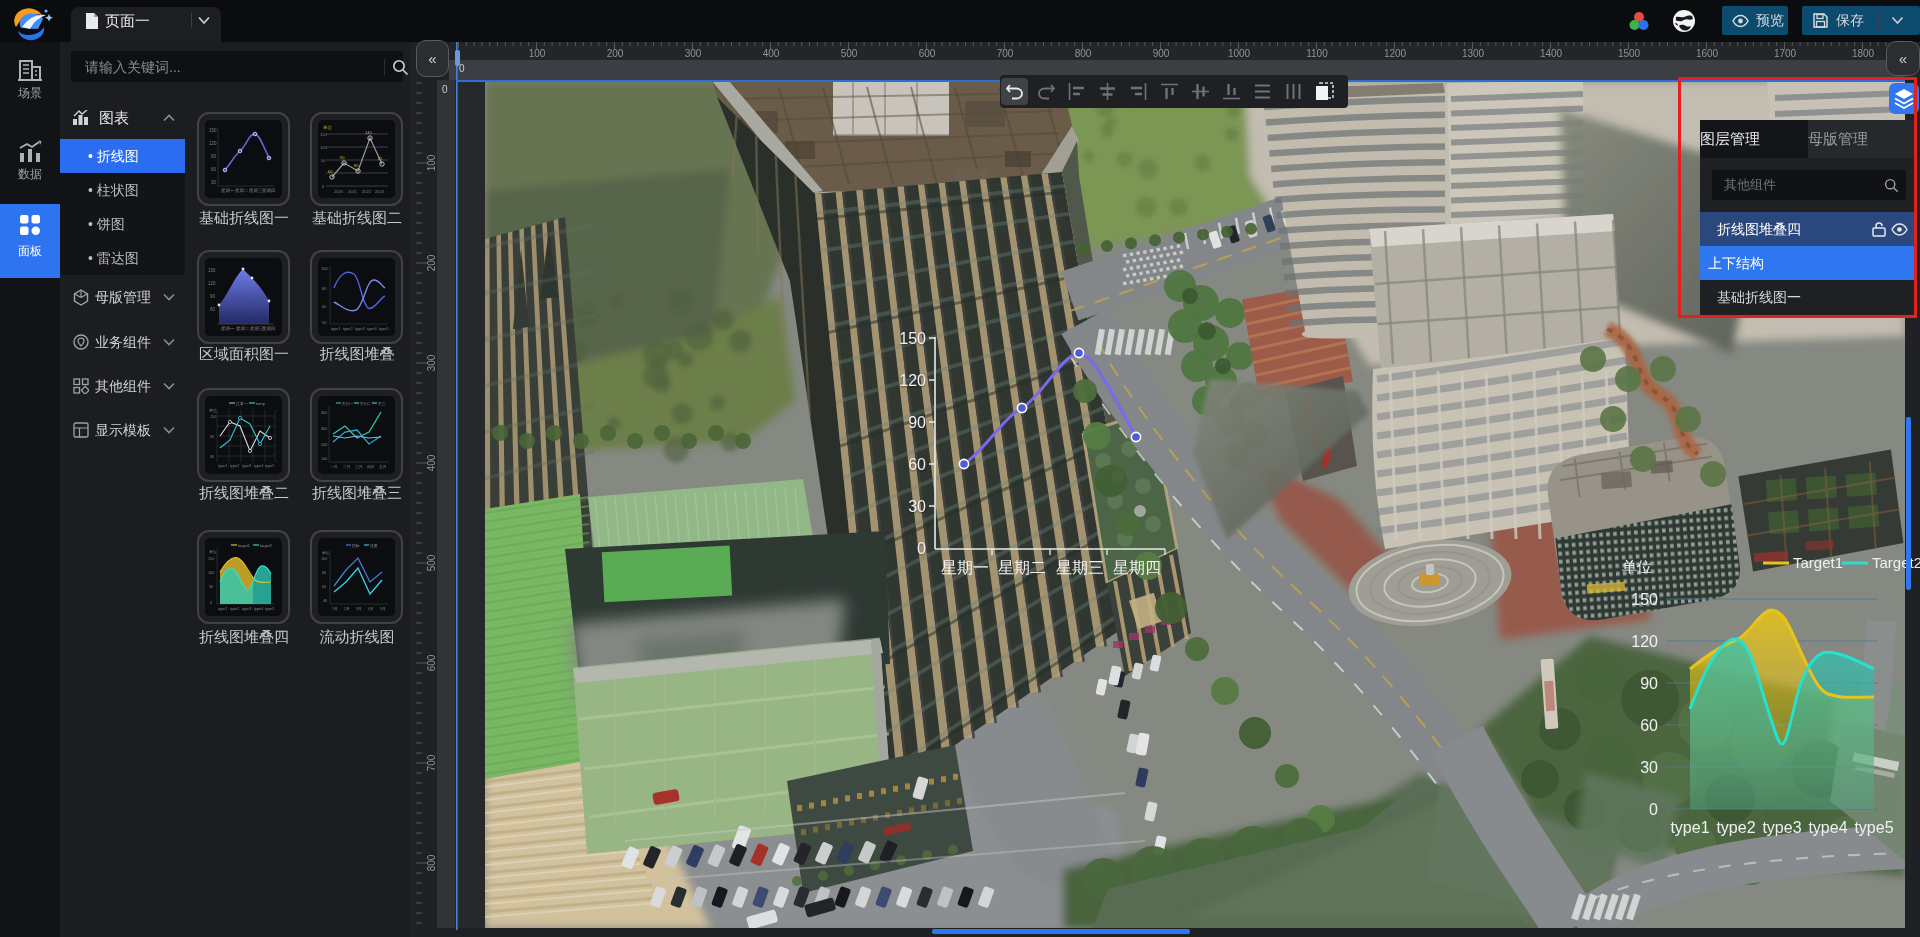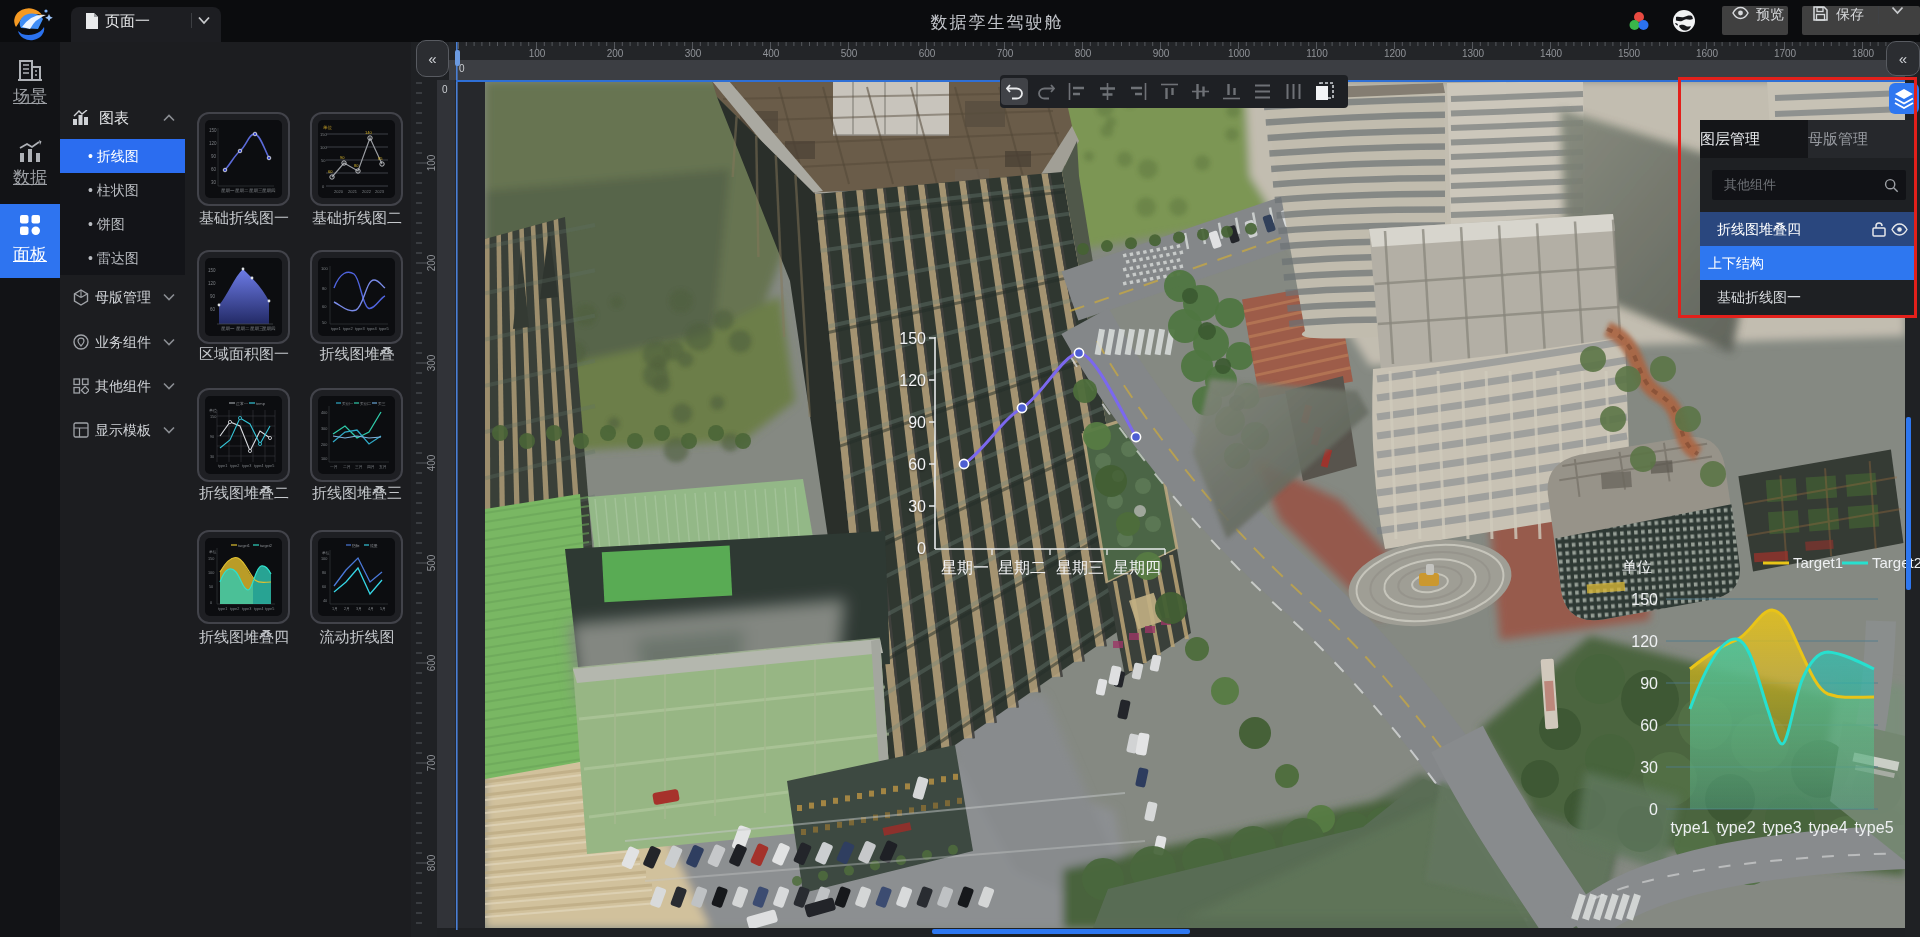--- a/index.html
+++ b/index.html
@@ -3,24 +3,24 @@
 <meta charset="utf-8">
 <style>
 *{margin:0;padding:0;box-sizing:border-box;}
 html,body{width:1920px;height:937px;overflow:hidden;background:#0b0c0e;font-family:"Liberation Sans",sans-serif;}
 .abs{position:absolute;}
 #stage{position:relative;width:1920px;height:937px;}
 
 #topbar{position:absolute;left:0;top:0;width:1920px;height:42px;background:#0b0c0e;}
 #pagepill{position:absolute;left:71px;top:7px;width:150px;height:44px;background:#1d1e22;border-radius:8px;color:#e9eaec;font-size:15px;}
 #title{position:absolute;left:830px;top:11px;width:334px;text-align:center;color:#c2c5ca;font-size:17px;letter-spacing:2px;}
-.pill{position:absolute;top:6px;height:29px;background:#404040;border-radius:2px;color:#d8dadd;font-size:14px;display:flex;align-items:flex-start;}
+.pill{position:absolute;top:6px;height:29px;background:#0c4a6e;border-radius:2px;color:#d8dadd;font-size:14px;display:flex;align-items:center;}
 
 #rail{position:absolute;left:0;top:42px;width:60px;height:895px;background:#121316;}
-.railitem{position:absolute;left:0;width:60px;text-align:center;color:#9ea1a6;font-size:17px;text-decoration:underline;}
+.railitem{position:absolute;left:0;width:60px;text-align:center;color:#9ea1a6;font-size:12px;}
 #railsel{position:absolute;left:0;top:162px;width:60px;height:74px;background:#2e74f0;}
 
 #lpanel{position:absolute;left:60px;top:42px;width:351px;height:895px;background:#1c1d20;}
 #searchbox{position:absolute;left:11px;top:9px;width:332px;height:31px;background:#0f1013;border-radius:2px;}
 #menucol{position:absolute;left:0;top:56px;width:125px;height:839px;background:#1c1d20;}
 .mrow{position:absolute;left:0;width:125px;height:34px;color:#b9bcc1;font-size:14px;line-height:34px;}
 .msec{position:absolute;left:0;width:125px;height:44px;color:#d0d3d7;font-size:14px;line-height:44px;}
 .card{position:absolute;width:93px;height:94px;border:2px solid #42434a;border-radius:12px;background:#1e1f23;}
 .plate{position:absolute;left:6px;top:6px;width:77px;height:78px;background:#0c0d10;border-radius:5px;}
 .clabel{position:absolute;width:120px;text-align:center;color:#c6c9cd;font-size:15px;}
@@ -737,21 +737,20 @@
   <svg class="abs" style="left:13px;top:6px" width="15" height="16" viewBox="0 0 15 16">
           <path d="M2 0h8l4 4v12H2z" fill="#e9eaec"></path>
           <path d="M10 0l4 4h-4z" fill="#9fa2a6"></path>
         </svg>
   <span class="abs" style="left:34px;top:5px">页面一</span>
   <div class="abs" style="left:120px;top:6px;width:1px;height:15px;background:#3c3e42"></div>
   <svg class="abs" style="left:127px;top:9px" width="12" height="9" viewBox="0 0 12 9">
           <path d="M1 1.5l5 5.5 5-5.5" stroke="#c8cacd" stroke-width="1.8" fill="none"></path>
         </svg>
  </div>
- <div id="title">数据孪生驾驶舱</div>
  <svg class="abs" style="left:1628px;top:11px" width="22" height="21" viewBox="0 0 22 21">
   <circle cx="11" cy="6" r="5" fill="#e84a41"></circle>
         <circle cx="6.5" cy="14" r="5" fill="#39b54a"></circle>
         <circle cx="15.5" cy="14" r="5" fill="#2b72ef"></circle>
  </svg>
  <svg class="abs" style="left:1672px;top:9px" width="24" height="24" viewBox="0 0 24 24">
   <circle cx="12" cy="12" r="11" fill="#f2f3f4"></circle>
   <path d="M4 8c3-1 5 1 8 0s5-2 8-1c.5 1 .8 2 .9 3-4 2-6-1-9 1s-5 1-8 .5C4 10 4 9 4 8z" fill="#17181b"></path>
   <path d="M7 17c2-2 5-1 7 0 1 .8 3 .8 4.5 0 .8 1.4-1.5 3.8-4.5 4.5-3 .4-6-1.6-7-4.5z" fill="#17181b"></path>
   <path d="M3 14c2 0 3 1 3 2.5C4.5 16.5 3.4 15.5 3 14z" fill="#17181b"></path>
@@ -793,20 +792,28 @@
       </svg>
  <div class="railitem" style="top:201px;color:#fff;">面板</div>
  <svg class="abs" style="left:20px;top:173px" width="20" height="20" viewBox="0 0 20 20">
         <rect x="0" y="0" width="8.5" height="8.5" rx="2" fill="#fff"></rect>
         <rect x="11.5" y="0" width="8.5" height="8.5" rx="2" fill="#fff"></rect>
         <rect x="0" y="11.5" width="8.5" height="8.5" rx="2" fill="#fff"></rect>
         <rect x="11.5" y="11.5" width="8.5" height="8.5" rx="4.2" fill="#fff"></rect>
       </svg>
 </div>
 <div id="lpanel">
+ <div id="searchbox">
+  <span class="abs" style="left:14px;top:8px;color:#8a8d92;font-size:14px;">请输入关键词...</span>
+  <div class="abs" style="left:313px;top:8px;width:1px;height:16px;background:#2c2e32"></div>
+  <svg class="abs" style="left:321px;top:8px" width="17" height="17" viewBox="0 0 17 17">
+          <circle cx="7" cy="7" r="5.2" fill="none" stroke="#cfd2d6" stroke-width="1.6"></circle>
+          <path d="M11 11l4.5 4.5" stroke="#cfd2d6" stroke-width="1.6"></path>
+        </svg>
+ </div>
  <div id="menucol">
   <div class="abs" style="left:0;top:41px;width:125px;height:136px;background:#131418;"></div>
   <svg class="abs" style="left:13px;top:12px" width="16" height="15" viewBox="0 0 16 15">
           <path d="M0 15V9h4v6M5.5 15V5h4v10M11 15V7h4v8" fill="#cfd2d6"></path>
           <path d="M1 6L6 1l3 3 5-4" stroke="#cfd2d6" stroke-width="1.4" fill="none"></path>
         </svg>
   <span class="abs" style="left:39px;top:11px;color:#e8eaec;font-size:15px;">图表</span>
   <svg class="abs" style="left:103px;top:16px" width="12" height="8" viewBox="0 0 12 8">
           <path d="M1 6.5L6 1.5l5 5" stroke="#8a8d92" stroke-width="1.6" fill="none"></path>
         </svg>

